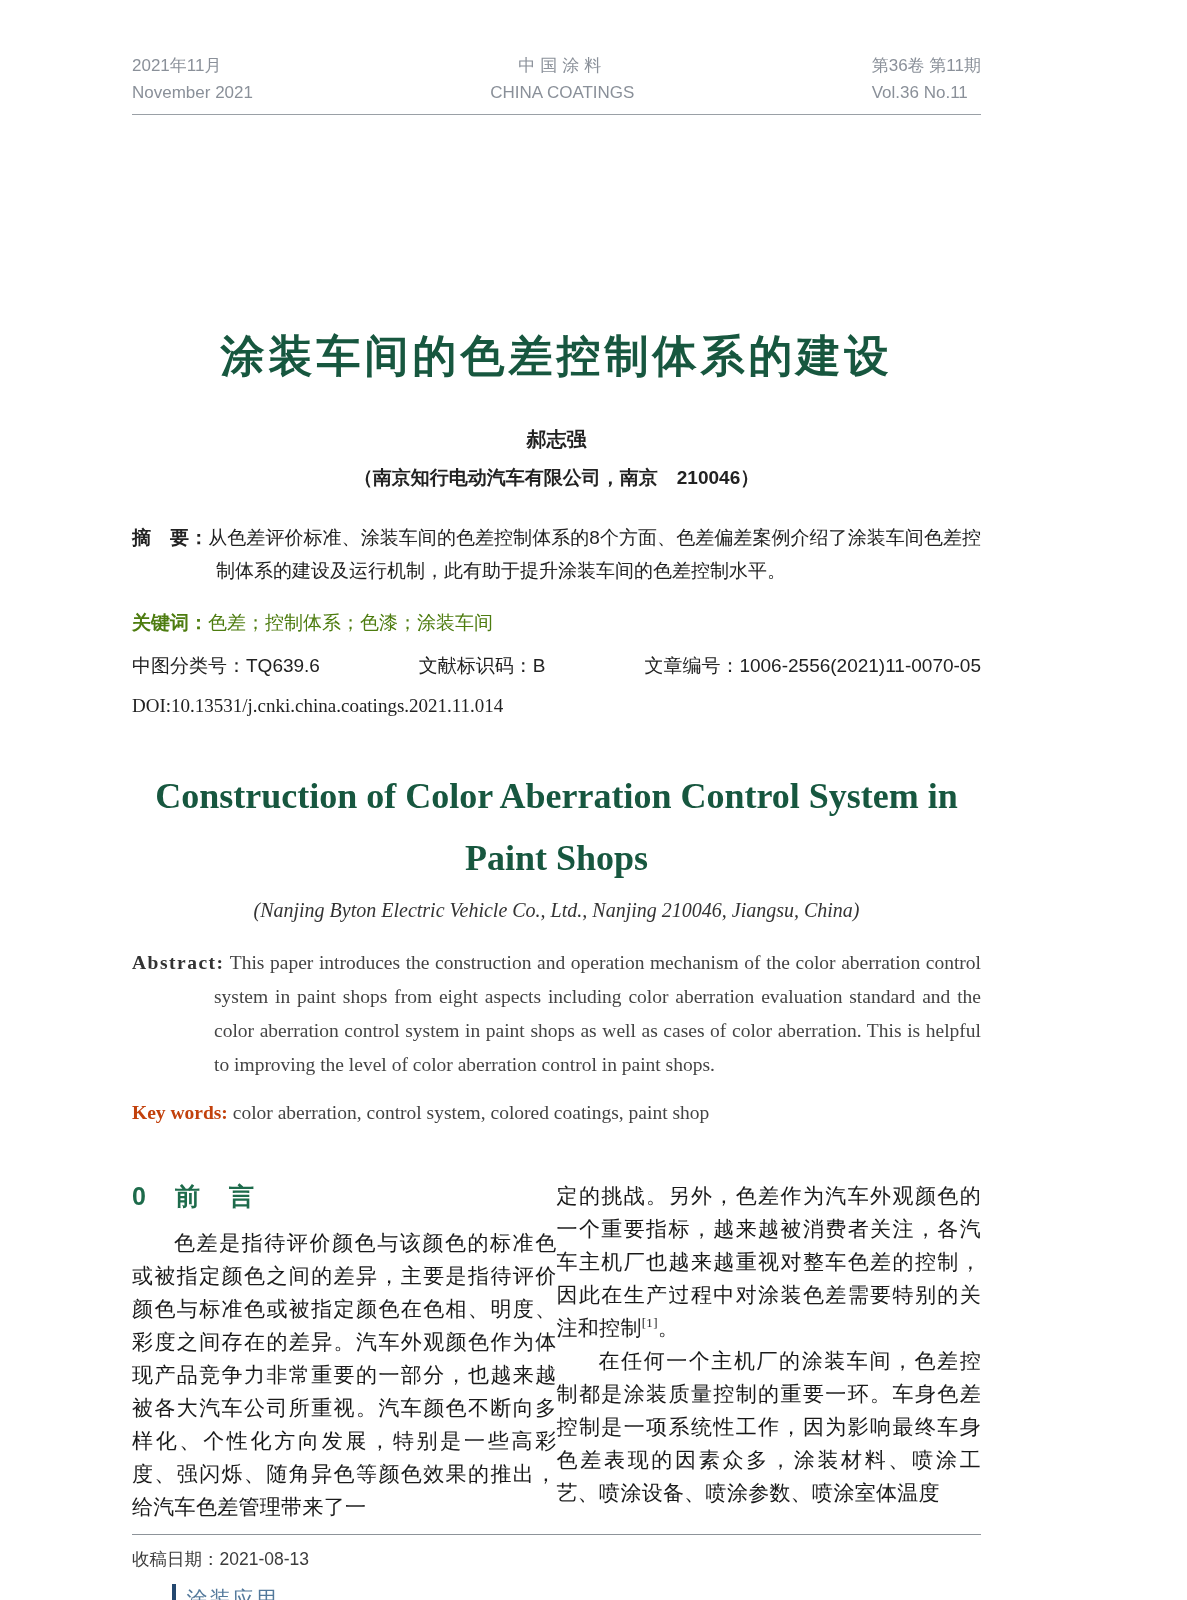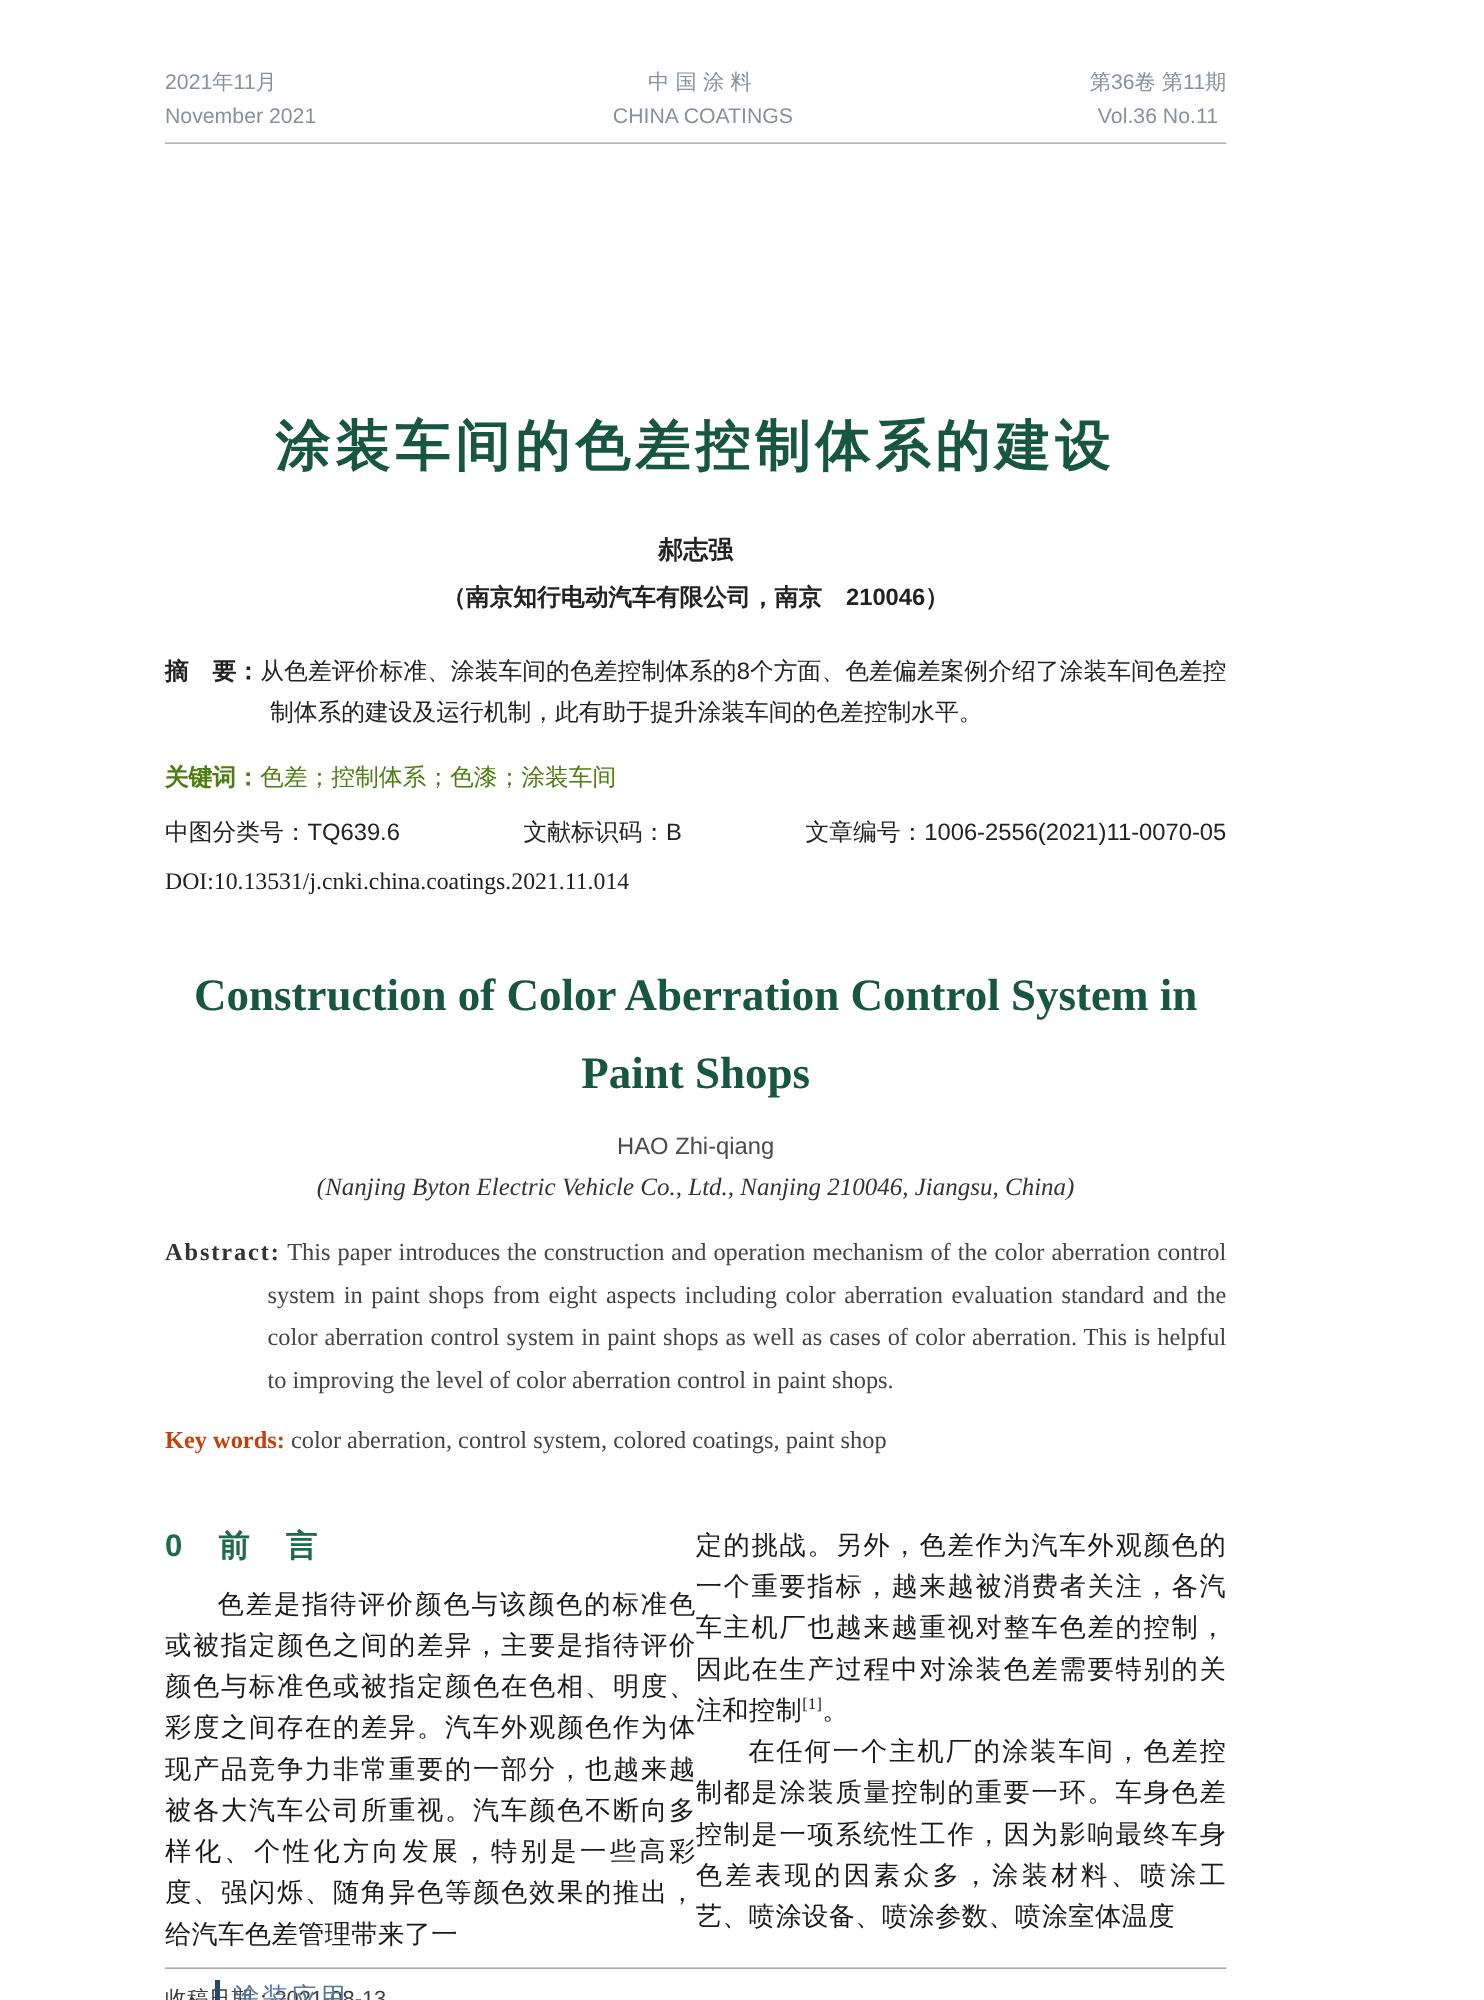--- a/index.html
+++ b/index.html
@@ -22,21 +22,21 @@
     align-items: flex-end;
     border-bottom: 1.5px solid #9aa0a6;
     padding-bottom: 8px;
     color: #8a9099;
     font-size: 17px;
     line-height: 27px;
   }
   .jh-col { white-space: nowrap; }
   .jh-left  { text-align: left; }
   .jh-center{ text-align: center; }
-  .jh-right { text-align: center; }
+  .jh-right { text-align: left; }
   .jh-cn { letter-spacing: 5px; }
 
   
   .cn-title {
     margin-top: 212px;
     text-align: center;
     font-size: 44px;
     font-weight: bold;
     letter-spacing: 4px;
     color: #17573f;
@@ -243,21 +243,20 @@
     <span><span>中图分类号：</span><span>TQ639.6</span></span>
     <span><span>文献标识码：</span><span>B</span></span>
     <span><span>文章编号：</span><span>1006-2556(2021)11-0070-05</span></span>
   </div>
   <div class="doi-line">DOI:10.13531/j.cnki.china.coatings.2021.11.014</div>
 
   <div class="en-title">
     <div>Construction of Color Aberration Control System in</div>
     <div>Paint Shops</div>
   </div>
-  <div class="en-author">HAO Zhi-qiang</div>
   <div class="en-affiliation">(Nanjing Byton Electric Vehicle Co., Ltd., Nanjing 210046, Jiangsu, China)</div>
 
   <p class="en-abstract">
     <span class="lbl">Abstract:</span> <span>This paper introduces the construction and operation mechanism of the color aberration control system in paint shops from eight aspects including color aberration evaluation standard and the color aberration control system in paint shops as well as cases of color aberration. This is helpful to improving the level of color aberration control in paint shops.</span>
   </p>
   <p class="en-keywords" style="margin:6px 0 0 0;">
     <span class="lbl">Key words:</span> <span>color aberration, control system, colored coatings, paint shop</span>
   </p>
 
   <div class="body-cols">

